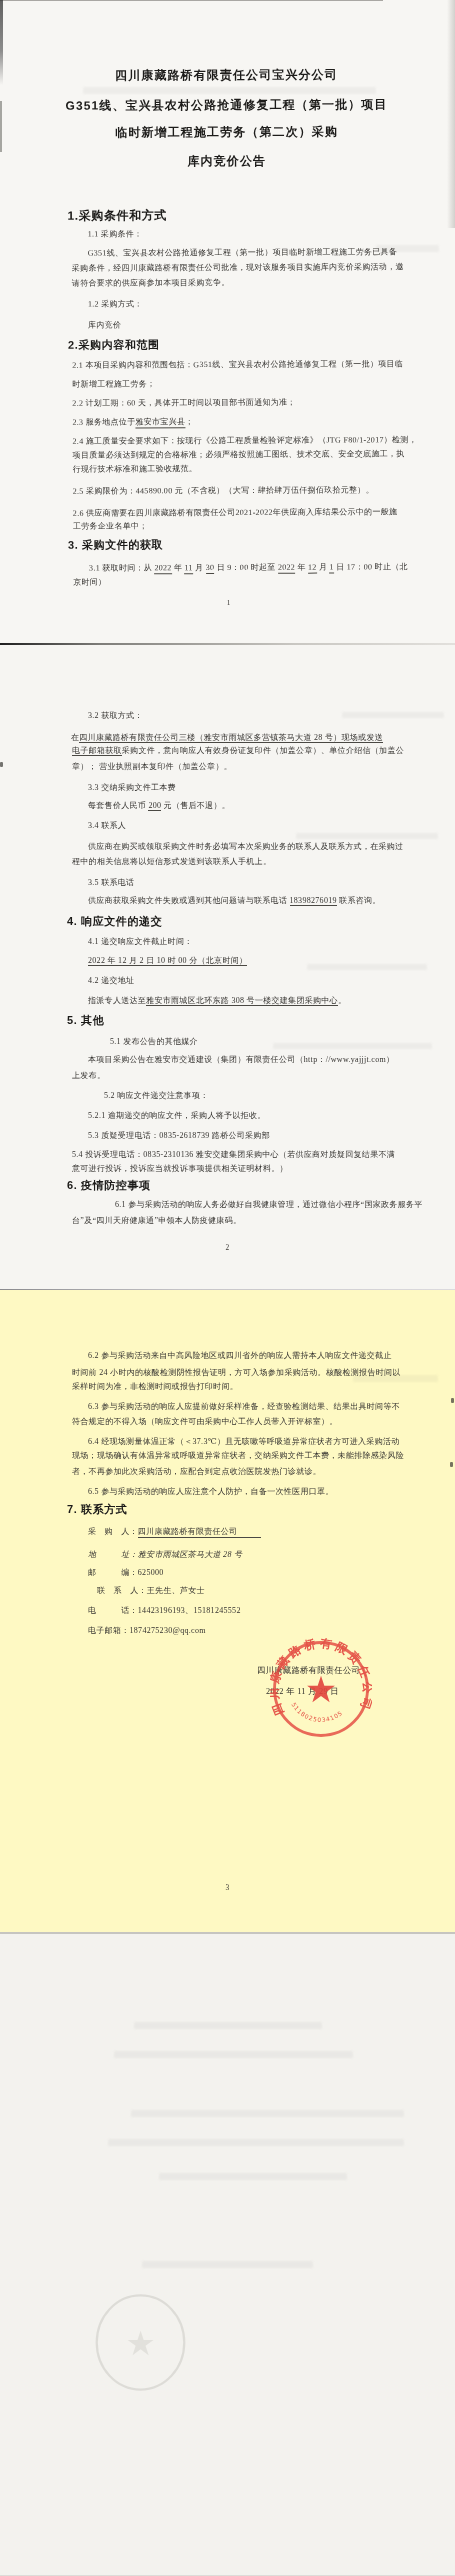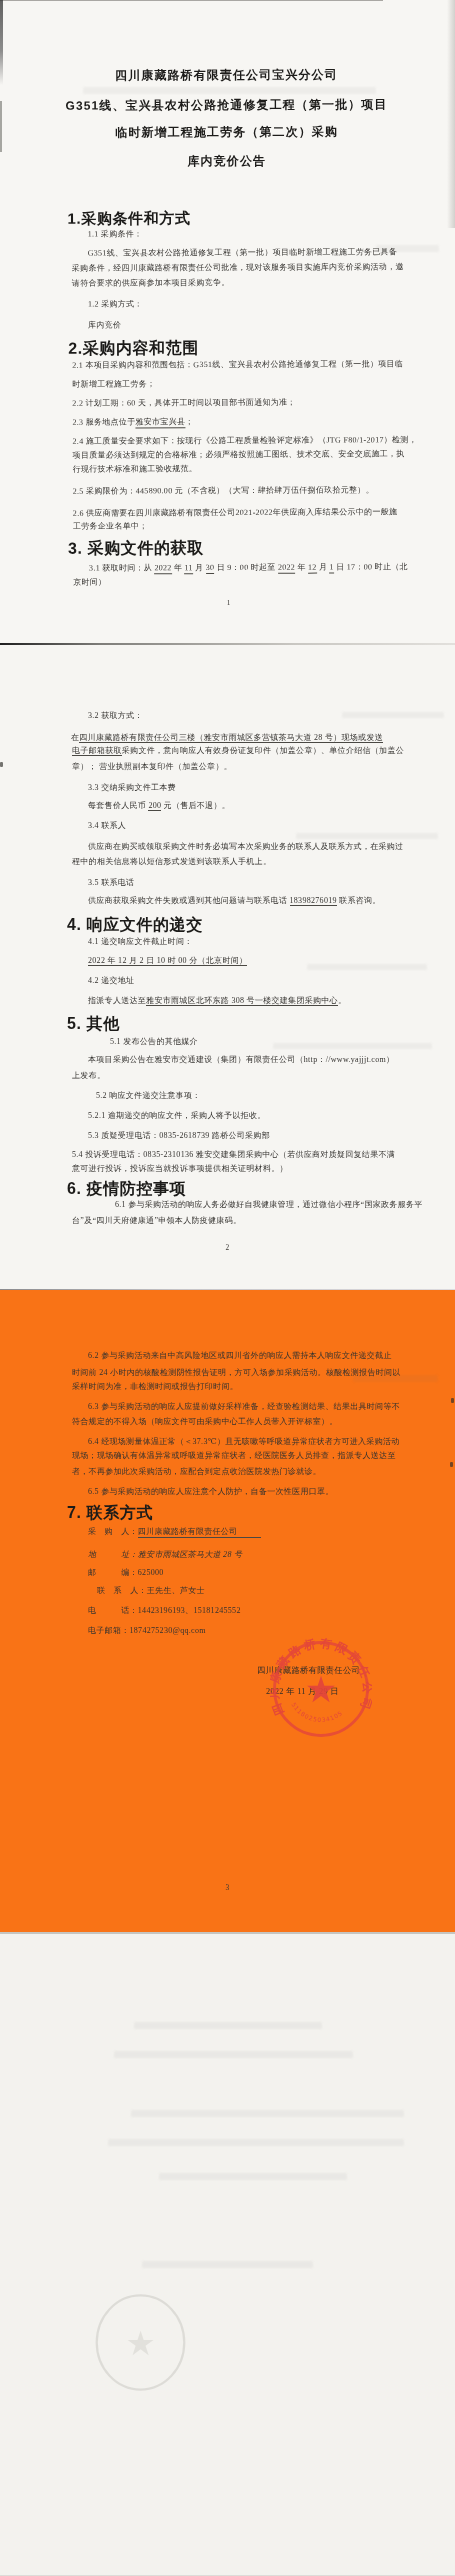--- a/index.html
+++ b/index.html
@@ -1,33 +1,33 @@
 <!DOCTYPE html>
 <html style="font-size:9px"><head>
 <meta charset="utf-8">
 <style>
   html,body{margin:0;padding:0;background:#dddcd8;}
   #doc{position:relative;width:455px;margin:0 auto;background:#f6f5f2;}
   .page{position:relative;width:455px;overflow:hidden;
         font-family:"Liberation Serif","DejaVu Serif",serif;color:#34322f;}
   .page1{height:643px;background:#f7f6f3;}
   .page2{height:644px;background:#f6f5f2;}
-  .page3{height:642px;background:#f97316;}
+  .page3{height:642px;background:#fef9c3;}
   .page4{height:641px;background:#f3f2ee;}
   .divider{width:455px;}
   .div1{height:1.7px;background:linear-gradient(90deg,#1f1f1f,#7e7d79 22%,#c9c7c2 65%,#e2e0dc);}
   .div2{height:1.7px;background:linear-gradient(90deg,#8a8a8e,#c6c4c8 40%,#dcdade);}
   .div3{height:1.7px;background:#c6c5c0;}
   .ln{position:absolute;white-space:nowrap;font-size:8px;letter-spacing:0.3px;line-height:1.4;}
   .ctr{left:0;right:0;text-align:center;}
   .title{font-family:"Liberation Sans","DejaVu Sans",sans-serif;font-weight:700;
          font-size:12px;letter-spacing:1.1px;color:#1d1c1a;}
   .hd{font-family:"Liberation Sans","DejaVu Sans",sans-serif;font-weight:700;
-      font-size:16px;letter-spacing:0.6px;color:#1c1b19;}
-  .hd1{font-size:15px;text-align:right;}
+      font-size:11px;letter-spacing:0.6px;color:#1c1b19;}
+  .hd1{font-size:12px;text-align:right;}
   .u{border-bottom:0.8px solid #4a4843;padding-bottom:0.6px;}
   .uext{padding-right:24px;}
   .pn{font-size:7.4px;color:#3a3834;}
   .sig{font-size:8.3px;letter-spacing:0.3px;color:#2e2c29;}
   
   .art{position:absolute;}
   .topline{top:0;left:0;width:383px;height:1.1px;background:#a9a7a3;}
   .lstreak1{top:0;left:0;width:2.8px;height:85px;opacity:.75;
             background:linear-gradient(#2e2e2e,#6a6a6a 60%,rgba(0,0,0,0));}
   .lstreak2{top:101px;left:0;width:2.3px;height:51px;background:#565550;opacity:.5;}
@@ -109,21 +109,21 @@
     <div class="ln hd" style="top:269px;left:67px;">4. 响应文件的递交</div>
     <div class="ln" style="top:291px;left:88px;">4.1 递交响应文件截止时间：</div>
     <div class="ln" style="top:310px;left:88px;"><span class="u">2022 年 12 月 2 日 10 时 00 分（北京时间）</span></div>
     <div class="ln" style="top:330px;left:88px;">4.2 递交地址</div>
     <div class="ln" style="top:350px;left:88px;"><span>指派专人送达至</span><span class="u">雅安市雨城区北环东路 308 号一楼交建集团采购中心</span><span>。</span></div>
 
     <div class="ln hd" style="top:368px;left:67px;">5. 其他</div>
     <div class="ln" style="top:391px;left:88px;margin-left:22px;">5.1 发布公告的其他媒介</div>
     <div class="ln" style="top:409px;left:88px;">本项目采购公告在雅安市交通建设（集团）有限责任公司（http：//www.yajjjt.com）</div>
     <div class="ln" style="top:425px;left:72px;">上发布。</div>
-    <div class="ln" style="top:445px;left:96px;">5.2 响应文件递交注意事项：</div>
+    <div class="ln" style="top:445px;left:104px;">5.2 响应文件递交注意事项：</div>
     <div class="ln" style="top:465px;left:88px;">5.2.1 逾期递交的响应文件，采购人将予以拒收。</div>
     <div class="ln" style="top:485px;left:88px;">5.3 质疑受理电话：0835-2618739 路桥公司采购部</div>
     <div class="ln" style="top:504px;left:72px;">5.4 投诉受理电话：0835-2310136 雅安交建集团采购中心（若供应商对质疑回复结果不满</div>
     <div class="ln" style="top:518px;left:72px;">意可进行投诉，投诉应当就投诉事项提供相关证明材料。）</div>
 
     <div class="ln hd" style="top:533px;left:67px;">6. 疫情防控事项</div>
     <div class="ln" style="top:554px;left:88px;margin-left:27px;">6.1 参与采购活动的响应人务必做好自我健康管理，通过微信小程序“国家政务服务平</div>
     <div class="ln" style="top:570px;left:72px;">台”及“四川天府健康通”申领本人防疫健康码。</div>
 
     <div class="ln ctr pn" style="top:598px;">2</div>
@@ -135,21 +135,21 @@
     <div class="art speck" style="top:108px;right:1.1px;width:2.8px;height:5.1px;"></div>
     <div class="art speck" style="top:172px;right:2.3px;width:2.3px;height:4.6px;"></div>
     <div class="ghost" style="top:85px;left:353px;width:85px;height:6.8px;"></div>
 
     <div class="ln" style="top:60px;left:88px;">6.2 参与采购活动来自中高风险地区或四川省外的响应人需持本人响应文件递交截止</div>
     <div class="ln" style="top:77px;left:72px;">时间前 24 小时内的核酸检测阴性报告证明，方可入场参加采购活动。核酸检测报告时间以</div>
     <div class="ln" style="top:91px;left:72px;">采样时间为准，非检测时间或报告打印时间。</div>
     <div class="ln" style="top:111px;left:88px;">6.3 参与采购活动的响应人应提前做好采样准备，经查验检测结果、结果出具时间等不</div>
     <div class="ln" style="top:126px;left:72px;">符合规定的不得入场（响应文件可由采购中心工作人员带入开评标室）。</div>
     <div class="ln" style="top:146px;left:88px;">6.4 经现场测量体温正常（＜37.3℃）且无咳嗽等呼吸道异常症状者方可进入采购活动</div>
-    <div class="ln" style="top:160px;left:72px;">现场；现场确认有体温异常或呼吸道异常症状者，经医院医务人员排查，指派专人送达至</div>
+    <div class="ln" style="top:160px;left:72px;">现场；现场确认有体温异常或呼吸道异常症状者，交纳采购文件工本费，未能排除感染风险</div>
     <div class="ln" style="top:176px;left:72px;">者，不再参加此次采购活动，应配合到定点收治医院发热门诊就诊。</div>
     <div class="ln" style="top:196px;left:88px;">6.5 参与采购活动的响应人应注意个人防护，自备一次性医用口罩。</div>
 
     <div class="ln hd" style="top:212px;left:67px;">7. 联系方式</div>
 
     <div class="ln" style="top:236px;left:88px;"><span>采　购　人：</span><span class="u uext">四川康藏路桥有限责任公司</span></div>
     <div class="ln" style="top:259px;left:88px;font-style:italic;"><span>地　　　址：</span><span>雅安市雨城区茶马大道 28 号</span></div>
     <div class="ln" style="top:277px;left:88px;"><span>邮　　　编：</span><span>625000</span></div>
     <div class="ln" style="top:295px;left:88px;padding-left:9px;"><span>联　系　人：</span><span>王先生、芦女士</span></div>
     <div class="ln" style="top:315px;left:88px;"><span>电　　　话：</span><span>14423196193、15181245552</span></div>

